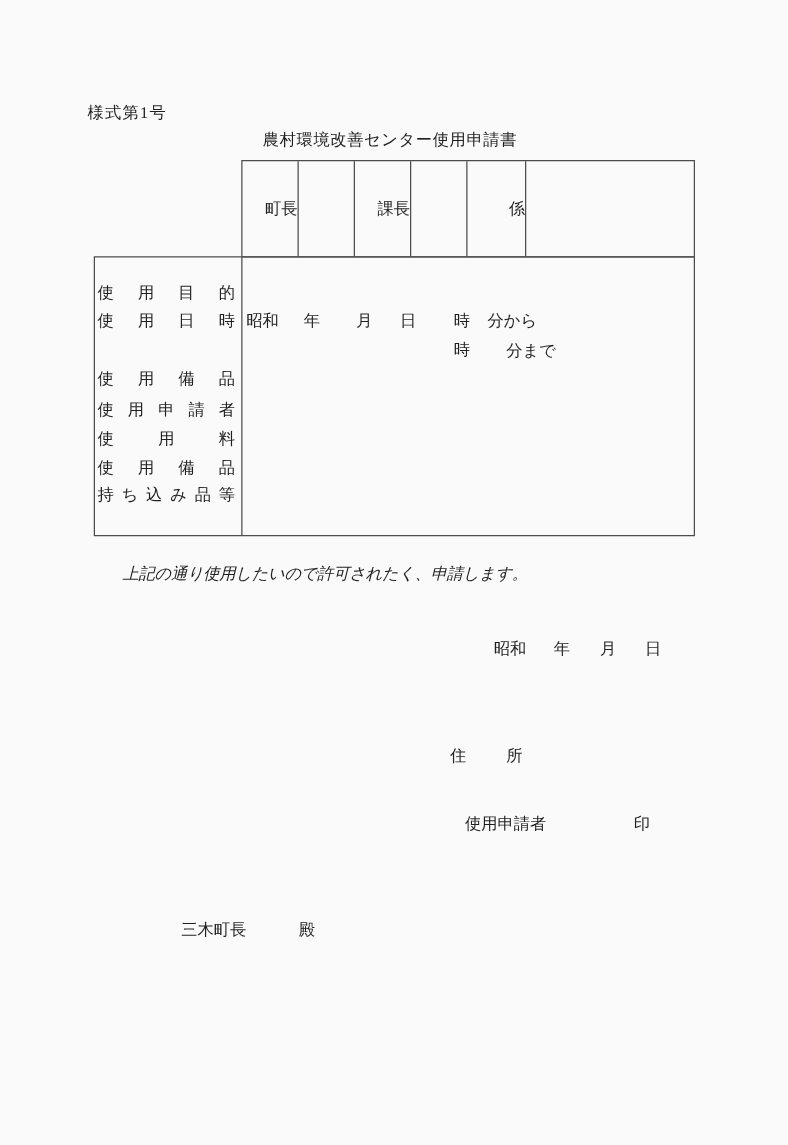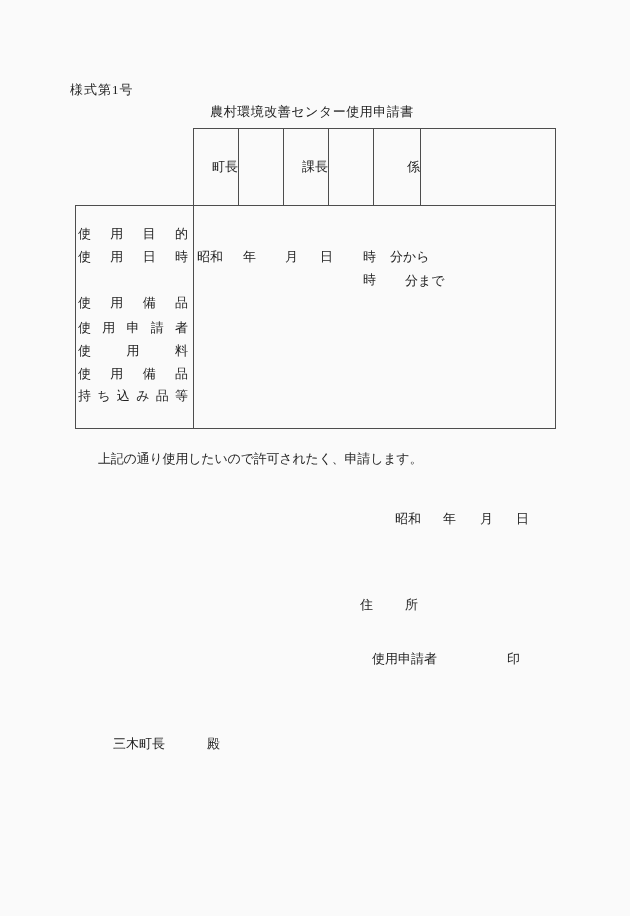--- a/index.html
+++ b/index.html
@@ -39,24 +39,24 @@
   .main-divider {
     position:absolute; left:117px; top:0; width:1px; height:100%;
     background:var(--border,#4d4d4d);
   }
   .row-label {
     position:absolute; left:2px; width:110px;
     text-align:justify; text-align-last:justify; text-justify:inter-ideograph;
   }
   .dt-part { position:absolute; white-space:nowrap; }
 
-  .statement { left:98px; top:452px; letter-spacing:-0.2px; }
+  .statement { left:98px; top:452px; letter-spacing:-0.2px;font-style:italic; }
 
   .sig-part { position:absolute; white-space:nowrap; }
-  .addressee-part { position:absolute; white-space:nowrap; }
+  .addressee-part { position:absolute; white-space:nowrap;margin-left:32px; }
 </style>
 </head>
 <body>
 
 <div class="page">
 
   <div class="abs form-number">様式第1号</div>
 
   <div class="abs form-title">農村環境改善センター使用申請書</div>
 

